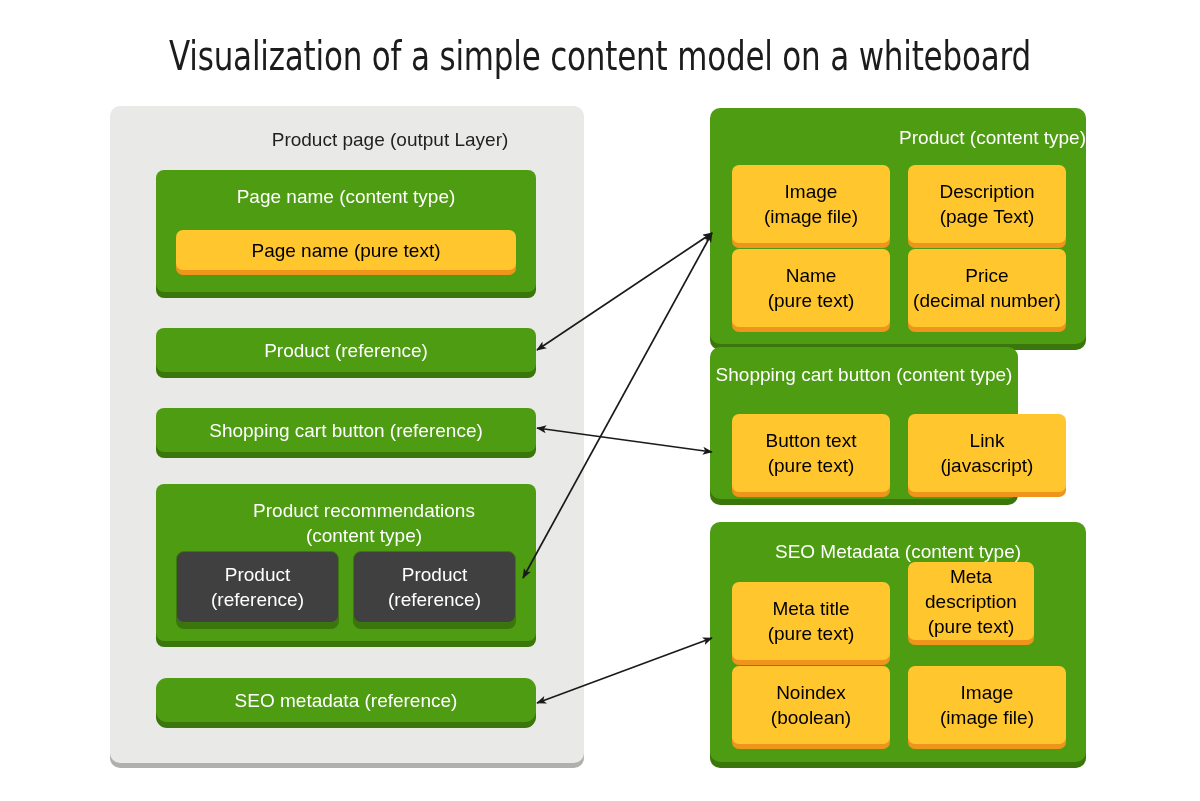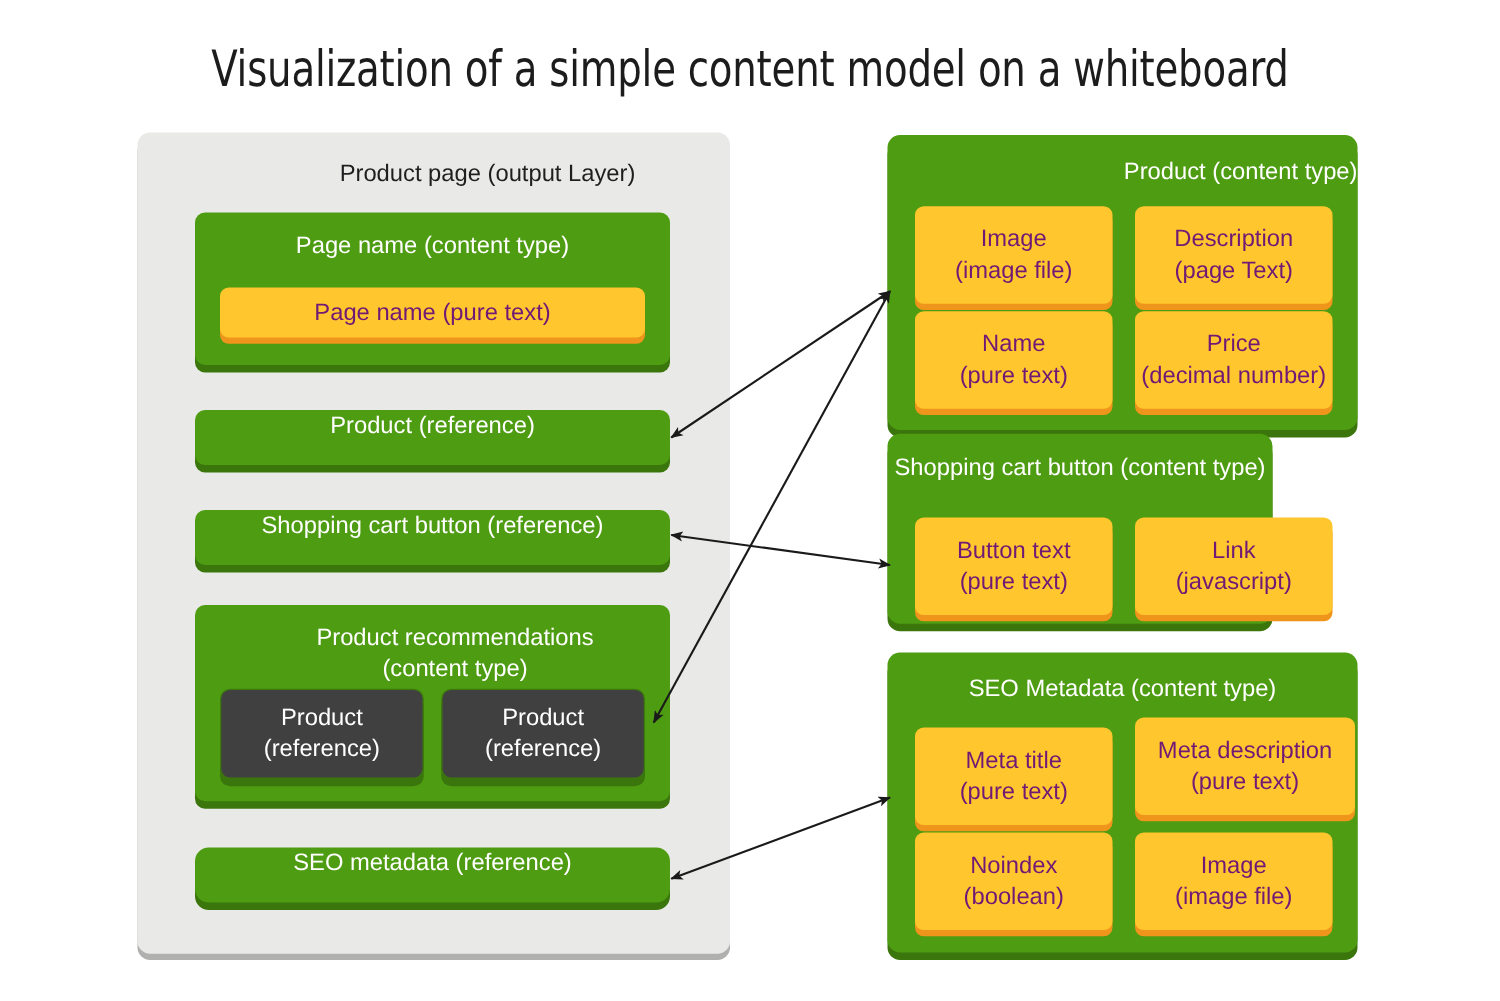--- a/index.html
+++ b/index.html
@@ -62,20 +62,21 @@
 
   
   .gblock {
     position: absolute;
     box-sizing: border-box;
     background: #4e9c12;
     border-radius: 8px;
     box-shadow: 0 6px 0 0 #3b760c;
     color: #ffffff;
     display: flex;
+    align-items: center;
     justify-content: center;
     text-align: center;
     font-size: 19px;
     line-height: 25px;
     padding: 0 8px;
   }
   .gblock.tall {
     align-items: flex-start;
     padding-top: 14px;
   }
@@ -84,21 +85,21 @@
     width: 100%;
   }
 
   
   .ybox {
     position: absolute;
     box-sizing: border-box;
     background: #ffc62e;
     border-radius: 7px;
     box-shadow: 0 5px 0 0 #f0951c;
-    color: #701a75;
+    color: #000000;
     display: flex;
     align-items: center;
     justify-content: center;
     text-align: center;
     font-size: 19px;
     line-height: 25px;
     padding: 0 4px;
   }
   .ybox-label { display: block; width: 100%; }
 
@@ -224,21 +225,21 @@
 
 <div class="panel panel-green" style="left:710px; top:522px; width:376px; height:240px;">
   <div class="panel-heading light" style="top:18px;">SEO Metadata (content type)</div>
 </div>
 <div class="ybox" style="left:732px; top:582px; width:158px; height:78px;">
   <span class="ybox-label">
     <span>Meta title</span><br>
     <span>(pure text)</span>
   </span>
 </div>
-<div class="ybox" style="left:908px; top:574px; width:176px; height:78px;">
+<div class="ybox" style="left:908px; top:562px; width:126px; height:78px;">
   <span class="ybox-label">
     <span>Meta description</span><br>
     <span>(pure text)</span>
   </span>
 </div>
 <div class="ybox" style="left:732px; top:666px; width:158px; height:78px;justify-content:center;">
   <span class="ybox-label">
     <span>Noindex</span><br>
     <span>(boolean)</span>
   </span>

